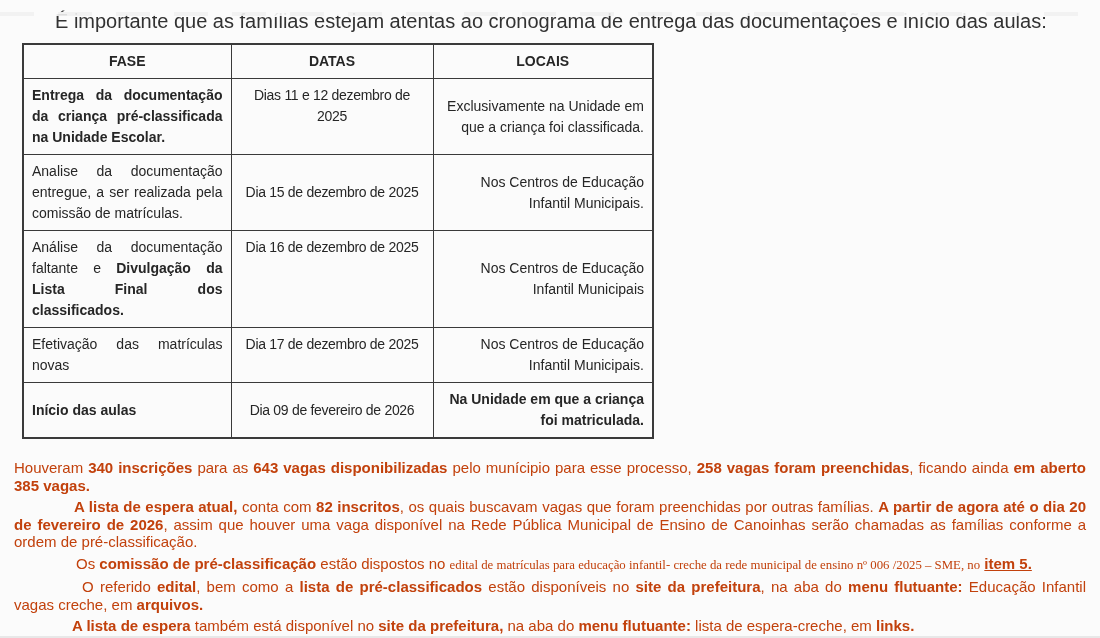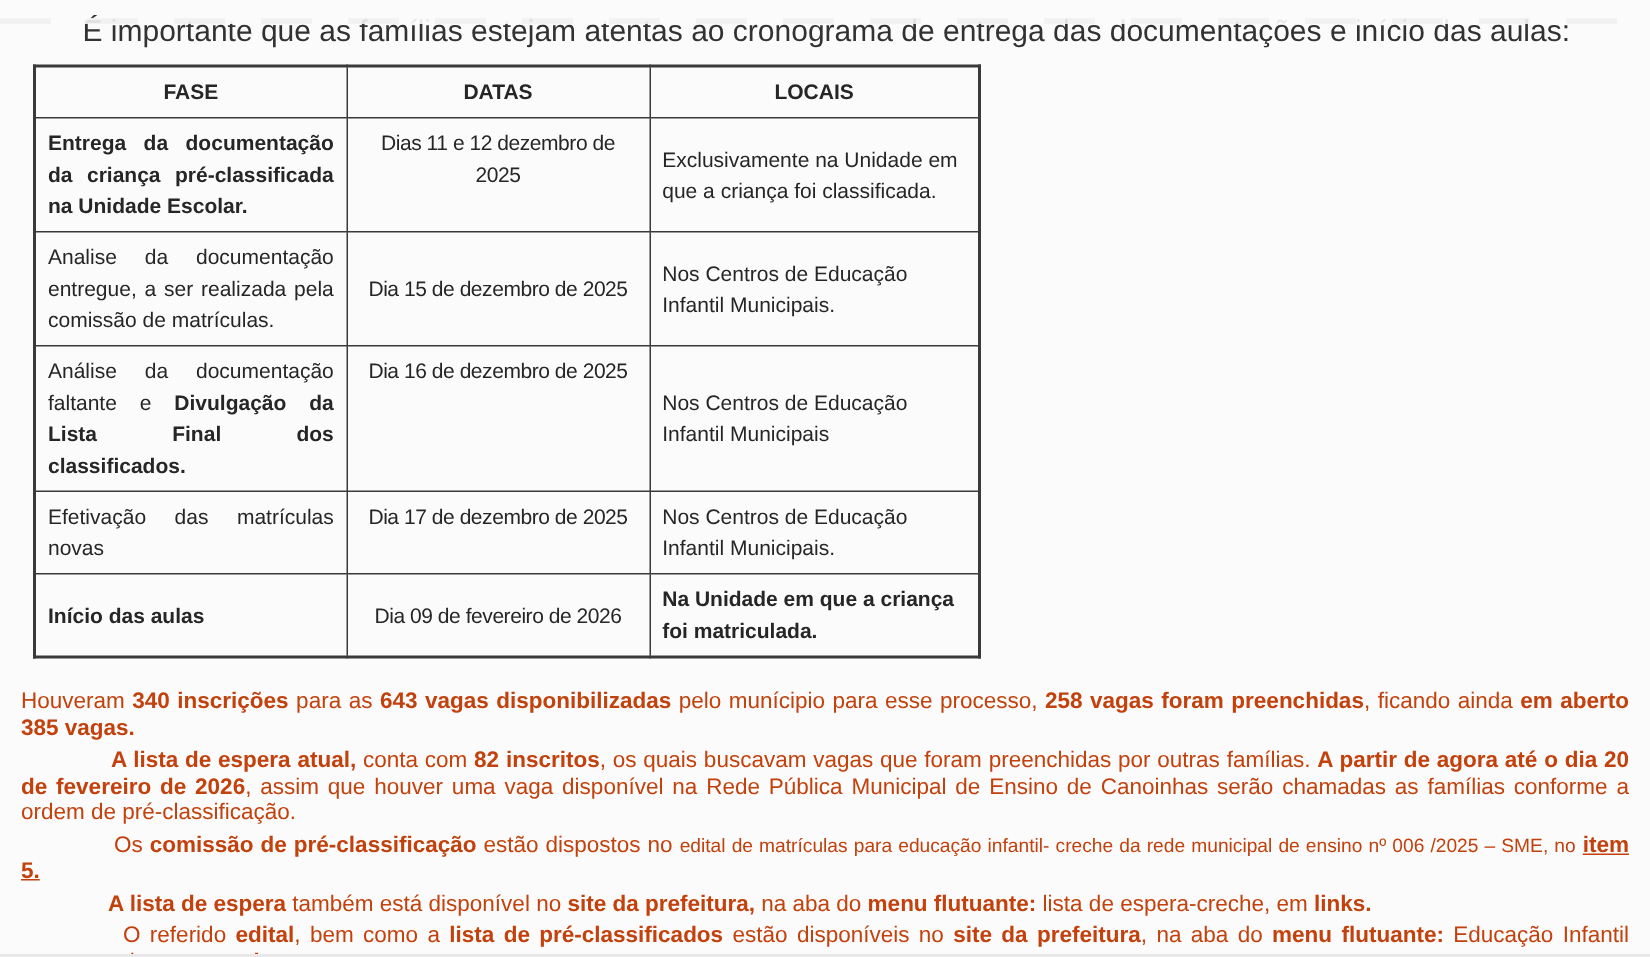--- a/index.html
+++ b/index.html
@@ -37,40 +37,40 @@
     padding:6px 8px;overflow:hidden;
   }
   table.sched th{
     height:21px;font-weight:700;text-align:center;vertical-align:middle;
     font-size:14px;
     margin-left:45px;
   }
   col.c1{width:208px;} col.c2{width:202px;} col.c3{width:220px;}
   td.c-fase{text-align:justify;}
   td.c-data{text-align:center;letter-spacing:-0.3px;font-weight:400;padding:6px 2px;}
-  td.c-local{text-align:left;}
+  td.c-local{text-align:right;}
   .va-top{vertical-align:top;}
   .va-mid{vertical-align:middle;}
   tr.r1{height:64px;} tr.r2{height:61px;} tr.r3{height:60px;}
   tr.r4{height:49px;} tr.r5{height:45px;}
 
   .bodytext{margin:20px 14px 0 14px;}
   .para{
     margin:0 0 4px 0;
     font-size:15px;line-height:17.5px;
     text-align:justify;color:#c2410c;
   }
   .ind0{text-indent:0;}
   .ind58{text-indent:58px;}
   .ind60{text-indent:60px;}
   .ind62{text-indent:62px;}
   .ind68{text-indent:68px;}
   span.b{font-weight:700;}
   span.u{text-decoration:underline;}
-  span.sm{font-size:12.8px;}
+  span.sm{font-size:12.8px;font-family:Liberation Serif, serif;}
 
   
   .bottom-band{
     position:absolute;left:0;top:624px;width:1100px;height:3px;
     background:#e8e8e8;
   }
 </style>
 </head>
 <body>
 
@@ -119,20 +119,20 @@
         <td class="c-data va-mid"><span>Dia 09 de fevereiro de 2026</span></td>
         <td class="c-local va-mid"><span class="b">Na Unidade em que a criança foi matriculada.</span></td>
       </tr>
     </tbody>
   </table>
 
   <div class="bodytext">
     <p class="para ind0"><span>Houveram </span><span class="b">340 inscrições</span><span> para as </span><span class="b">643 vagas disponibilizadas</span><span> pelo munícipio para esse processo, </span><span class="b">258 vagas foram preenchidas</span><span>, ficando ainda </span><span class="b">em aberto 385 vagas.</span></p>
     <p class="para ind60"><span class="b">A lista de espera atual,</span><span> conta com </span><span class="b">82 inscritos</span><span>, os quais buscavam vagas que foram preenchidas por outras famílias. </span><span class="b">A partir de agora até o dia 20 de fevereiro de 2026</span><span>, assim que houver uma vaga disponível na Rede Pública Municipal de Ensino de Canoinhas serão chamadas as famílias conforme a ordem de pré-classificação.</span></p>
     <p class="para ind62"><span>Os </span><span class="b">comissão de pré-classificação</span><span> estão dispostos no </span><span class="sm">edital de matrículas para educação infantil- creche da rede municipal de ensino nº 006 /2025 – SME, no</span><span> </span><span class="b u">item 5.</span></p>
+    <p class="para ind68"><span>O referido </span><span class="b">edital</span><span>, bem como a </span><span class="b">lista de pré-classificados</span><span> estão disponíveis no </span><span class="b">site da prefeitura</span><span>, na aba do </span><span class="b">menu flutuante:</span><span> Educação Infantil vagas creche, em </span><span class="b">arquivos.</span></p>
     <p class="para ind58"><span class="b">A lista de espera</span><span> também está disponível no </span><span class="b">site da prefeitura,</span><span> na aba do </span><span class="b">menu flutuante:</span><span> lista de espera-creche, em </span><span class="b">links.</span></p>
-    <p class="para ind68"><span>O referido </span><span class="b">edital</span><span>, bem como a </span><span class="b">lista de pré-classificados</span><span> estão disponíveis no </span><span class="b">site da prefeitura</span><span>, na aba do </span><span class="b">menu flutuante:</span><span> Educação Infantil vagas creche, em </span><span class="b">arquivos.</span></p>
 
   </div>
 
   <div class="bottom-band"></div>
 
 </div>
 
 </body></html>

